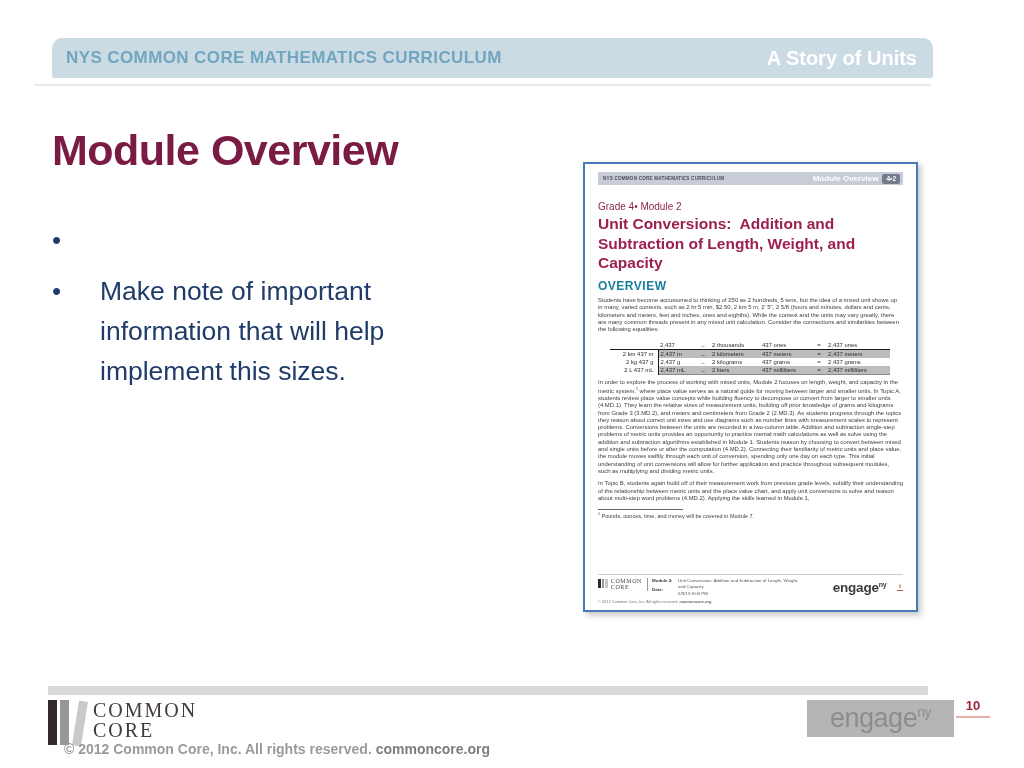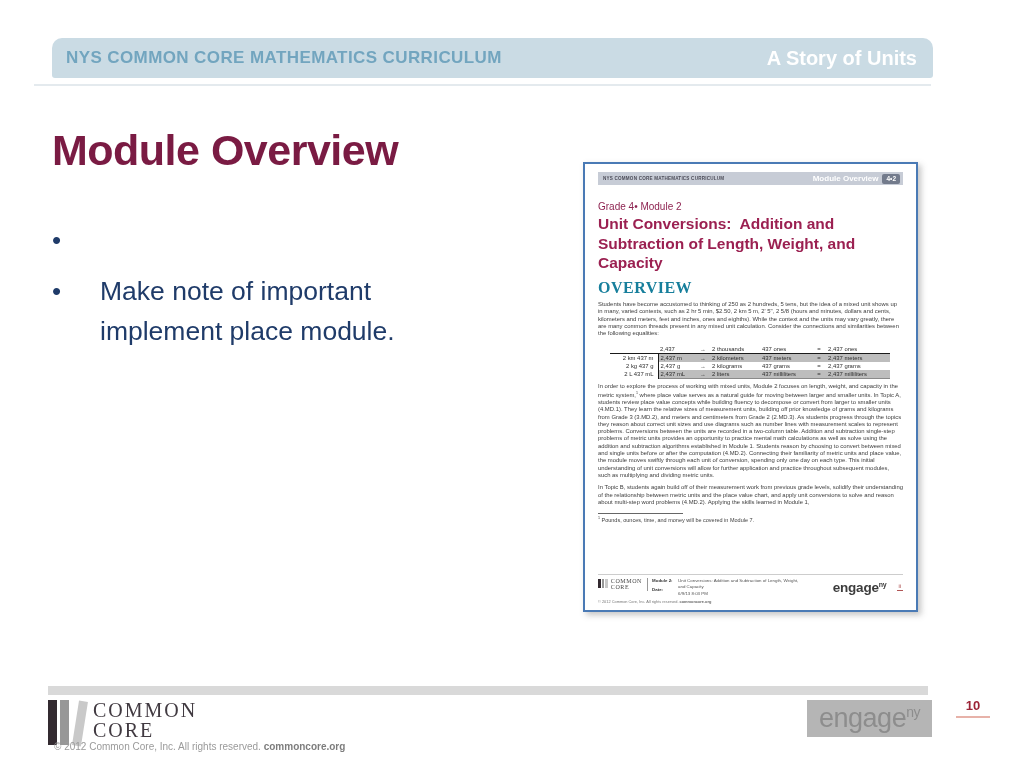--- a/index.html
+++ b/index.html
@@ -43,21 +43,21 @@
     justify-content:space-between; padding:0 3px 0 5px;
   }
   .doc-hdr-left{ font-size:4.6px; font-weight:bold; color:#4c4c58; letter-spacing:.2px; }
   .doc-hdr-right{ display:flex; align-items:center; }
   .doc-hdr-title{ font-size:8px; font-weight:bold; color:#ffffff; margin-right:4px; }
   .doc-hdr-badge{ font-size:6.5px; font-weight:bold; color:#ffffff; background:#737b8c;
     padding:1.5px 4px; border-radius:2px; }
   .doc-grade{ margin-top:16px; font-size:10px; color:#8e2451; }
   .doc-title{ margin-top:2px; font-size:15.5px; font-weight:bold; line-height:1.27;
     color:#9b2051; white-space:pre-wrap; }
-  .doc-overview{ margin-top:6px; font-size:16px; font-weight:bold; color:#177f9c; letter-spacing:.5px;font-family:Liberation Serif, serif; }
+  .doc-overview{ margin-top:6px; font-size:12px; font-weight:bold; color:#177f9c; letter-spacing:.5px; }
   .doc-p{ margin-top:4px; font-size:5.9px; line-height:1.24; color:#3d3d3d; }
   .doc-p + .doc-p{ margin-top:5px; }
   sup.fn{ font-size:3.6px; vertical-align:super; }
 
   .doc-table{ margin:7px 0 0 12px; border-collapse:collapse; font-size:5.9px; color:#2e2e2e;
     table-layout:fixed; }
   .doc-table td{ padding:1.1px 2px; white-space:nowrap; }
   .doc-table .col-left{ text-align:right; padding-right:4px; border-right:1.6px solid #1a1a1a; }
   .doc-table tr.thead-row td{ border-bottom:1.8px solid #1a1a1a; }
   .doc-table tr.thead-row .col-left{ border-right:none; }
@@ -97,23 +97,23 @@
   .cc-bars{ display:flex; align-items:flex-end; height:45px; margin-right:9px; }
   .cc-bars i{ display:block; width:9px; height:45px; margin-right:3px; }
   .cc-bar1{ background:#332a30; }
   .cc-bar2{ background:#979797; }
   .cc-bar3{ background:#c9c9c9; transform:rotate(9deg); transform-origin:bottom left; }
   .mini-bar1{ background:#332a30; }
   .mini-bar2{ background:#979797; }
   .mini-bar3{ background:#c9c9c9; }
   .cc-text{ font-family:"Liberation Serif", serif; font-size:20px; line-height:20px;
     letter-spacing:2px; color:#413a41; }
-  .slide-copyright{ position:absolute; left:54px; top:741px; font-size:10px; color:#9a9a9a; }
+  .slide-copyright{ position:absolute; left:64px; top:741px; font-size:14px; color:#9a9a9a;font-weight:bold; }
   .slide-copyright b{ color:#7d7d7d; }
-  .engage-box{ position:absolute; left:807px; top:700px; width:125px; height:37px;
+  .engage-box{ position:absolute; left:807px; top:700px; width:147px; height:37px;
     background:#b5b5b5; display:flex; align-items:center; justify-content:center; }
   .engage-text{ font-size:27px; color:#8d8d8d; letter-spacing:-.5px; }
   .engage-text sup{ font-size:14px; color:#8d8d8d; }
   .page-num{ position:absolute; left:956px; top:698px; width:34px; text-align:center;
     font-size:13px; font-weight:bold; color:#9c2437; }
   .page-num-line{ position:absolute; left:956px; top:716px; width:34px; height:2px; background:#e7b2a9; }
 </style>
 </head>
 <body>
 
@@ -125,21 +125,22 @@
 
 <h1 class="slide-title">Module Overview</h1>
 <ul class="bullets">
     <li>
       <span class="bullet-marker">•</span>
     </li>
     <li>
       <span class="bullet-marker">•</span>
       <div class="bullet-text">
         <div>Make note of important</div>
-        <div>implement place module.</div>
+        <div>information that will help</div>
+        <div>implement this sizes.</div>
       </div>
     </li>
   </ul>
 
 <div class="doc">
   <div class="doc-hdr">
     <span class="doc-hdr-left">NYS COMMON CORE MATHEMATICS CURRICULUM</span>
     <span class="doc-hdr-right">
       <span class="doc-hdr-title">Module Overview</span>
       <span class="doc-hdr-badge">4•2</span>

